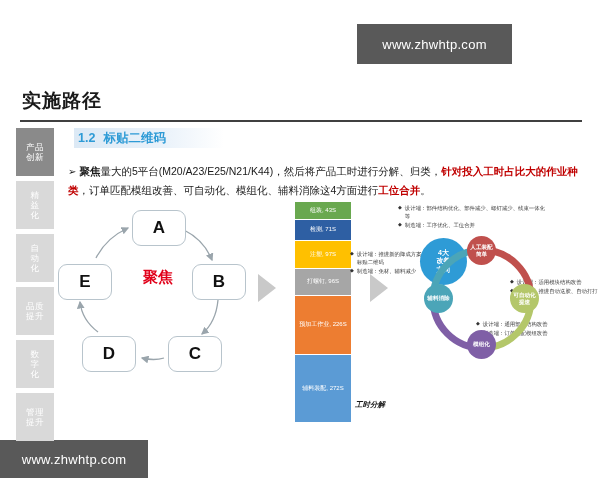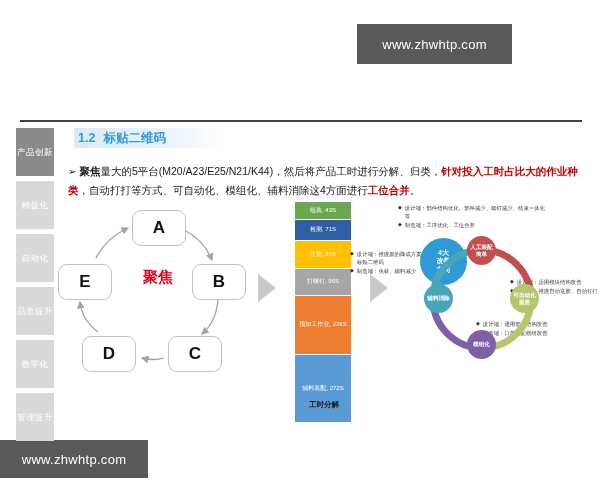--- a/index.html
+++ b/index.html
@@ -25,21 +25,21 @@
     font-size:19px;font-weight:bold;color:#1a1a1a;letter-spacing:1px;
   }
   #title-rule{
     position:absolute;left:20px;top:104px;width:562px;height:2px;background:#404040;
   }
 
   
   #sidebar{position:absolute;left:16px;top:112px;width:38px;}
   .side-item{
     width:38px;height:48px;margin-bottom:5px;
-    display:flex;flex-direction:row;align-items:center;justify-content:center;
+    display:flex;flex-direction:column;align-items:center;justify-content:center;
     font-size:8.5px;line-height:1.18;text-align:center;
     color:#ffffff;background:#d9d9d9;letter-spacing:.5px;
   }
   .side-item.active{background:#8a8a8a;color:#ffffff;}
   .side-item span{display:block;}
 
   
   #subtitle-wrap{
     position:absolute;left:74px;top:112px;width:150px;height:20px;
     background:linear-gradient(to right,#dce9f5 0%,#eaf2fa 60%,#ffffff 100%);
@@ -86,22 +86,22 @@
 
   
   #bar-block{position:absolute;left:295px;top:186px;width:62px;}
   #bar{width:56px;border:0;}
   .seg{
     width:56px;display:flex;flex-direction:column;align-items:center;justify-content:center;
     color:#ffffff;font-size:6px;line-height:1.25;text-align:center;
     border-bottom:1px solid #ffffff;box-sizing:border-box;
   }
   #bar-caption{
-    position:absolute;left:-32px;top:198px;width:122px;text-align:center;
-    font-size:7.5px;font-weight:bold;color:#1a1a1a;line-height:1.35;
+    position:absolute;left:-32px;top:198px;width:122px;text-align:right;
+    font-size:7.5px;font-weight:bold;color:#1a1a1a;line-height:1.35;font-style:italic;
   }
 
   
   #right{position:absolute;left:392px;top:186px;width:208px;height:200px;}
   .bullets{position:absolute;font-size:5.4px;line-height:1.5;color:#3a3a3a;}
   .bullets .row{display:flex;gap:3px;align-items:flex-start;margin-bottom:1px;}
   .bullets .bdot{color:#333;font-size:5px;line-height:1.45;}
   .bullets .btxt{flex:1;}
   #b-top{left:6px;top:2px;width:150px;}
   #b-left{left:-42px;top:48px;width:112px;}
@@ -127,20 +127,21 @@
   }
 </style>
 </head>
 <body>
 
 <div id="slide">
 
   <div class="watermark" id="wm-top">www.zhwhtp.com</div>
   <div class="watermark" id="wm-bottom">www.zhwhtp.com</div>
 
+  <div id="page-title">实施路径</div>
   <div id="title-rule"></div>
 
   <div id="sidebar">
     <div class="side-item active">
       <span>产品</span>
       <span>创新</span>
     </div>
     <div class="side-item">
       <span>精</span>
       <span>益</span>
@@ -166,21 +167,21 @@
     </div>
   </div>
 
   <div id="subtitle-wrap"></div>
   <div id="subtitle">
     <span>1.2</span>
     <span>标贴二维码</span>
   </div>
 
   <div id="para">
-    <span class="arrow">➢</span><b>聚焦</b><span>量大的5平台(M20/A23/E25/N21/K44)，然后将产品工时进行分解、归类，</span><span class="red">针对投入工时占比大的作业种类</span><span>，自动打打等方式、可自动化、模组化、辅料消除这4方面进行</span><span class="red">工位合并</span><span>。</span>
+    <span class="arrow">➢</span><b>聚焦</b><span>量大的5平台(M20/A23/E25/N21/K44)，然后将产品工时进行分解、归类，</span><span class="red">针对投入工时占比大的作业种类</span><span>，订单匹配模组改善、可自动化、模组化、辅料消除这4方面进行</span><span class="red">工位合并</span><span>。</span>
   </div>
 
   <div id="cycle">
     <svg id="cycle-svg" viewBox="0 0 200 185">
       <defs>
         <marker id="ah" markerWidth="6" markerHeight="6" refX="5" refY="3" orient="auto">
           <path d="M0,0 L6,3 L0,6 z" fill="#9aa5ac"></path>
         </marker>
       </defs>
       <path d="M126,24 Q146,34 154,54" stroke="#9aa5ac" stroke-width="1.3" fill="none" marker-end="url(#ah)"></path>

